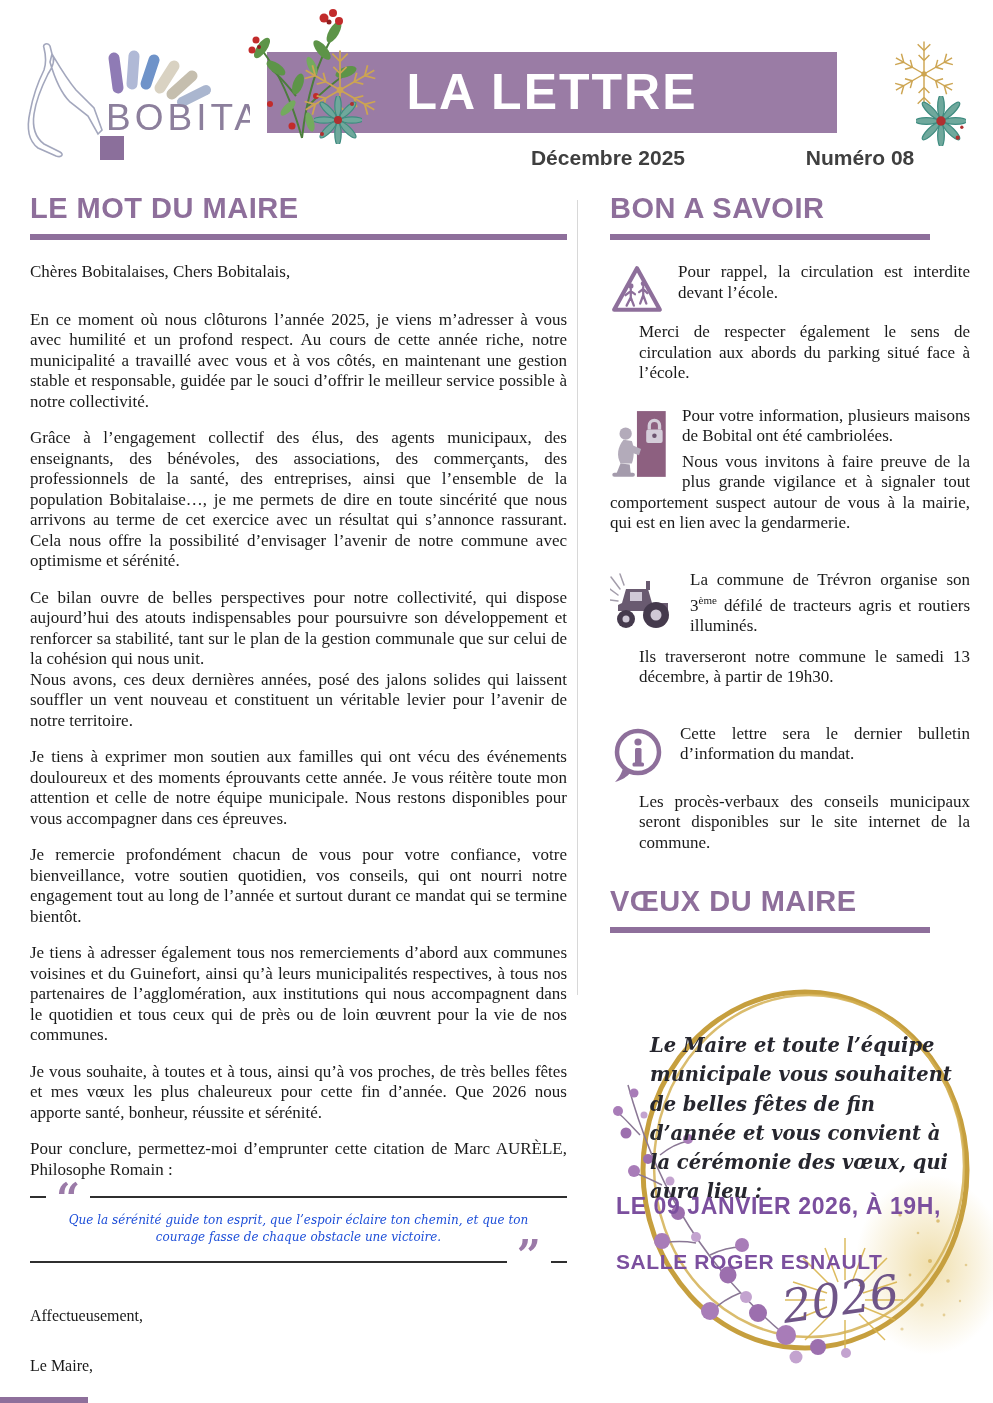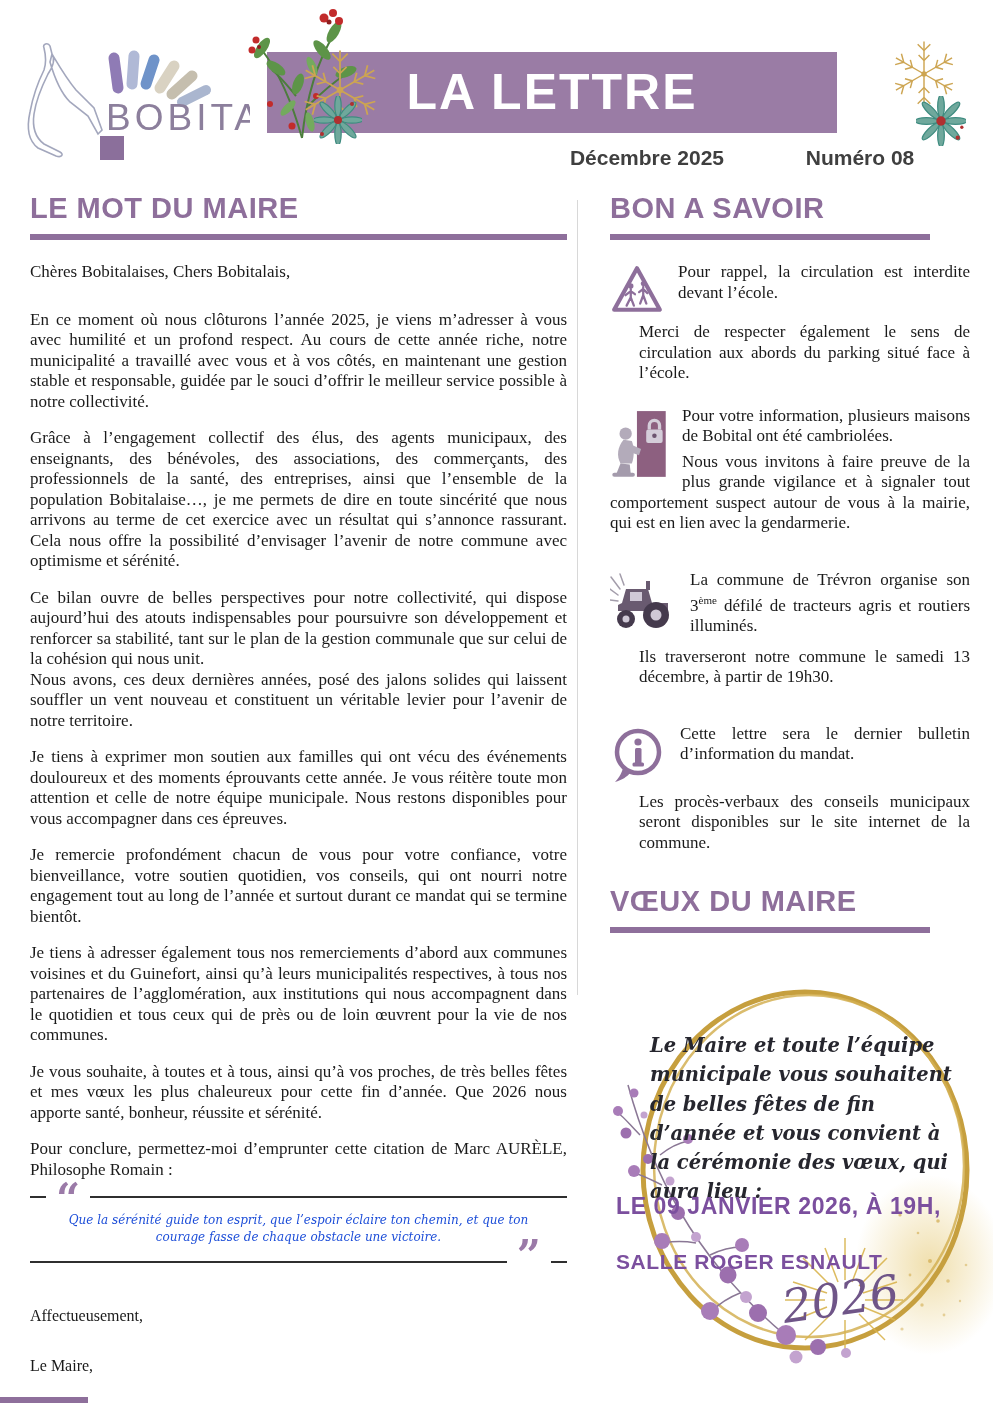--- a/index.html
+++ b/index.html
@@ -5,21 +5,21 @@
   html,body { margin:0; padding:0; }
   body { width:993px; height:1403px; background:#ffffff; font-family:"Liberation Serif",serif; color:#1a1a1a; position:relative; overflow:hidden; }
   .abs { position:absolute; }
 
   
   .logo { left:22px; top:34px; width:228px; height:128px; }
   .banner { left:267px; top:52px; width:570px; height:81px; background:#9a7ca5; }
   .banner-title { width:100%; text-align:center; line-height:81px; color:#ffffff;
     font-family:"Liberation Sans",sans-serif; font-weight:bold; font-size:50px; letter-spacing:2px; }
   .deco { pointer-events:none; }
-  .date-line { left:434px; top:146px; width:290px; text-align:right; }
+  .date-line { left:463px; top:146px; width:290px; text-align:center; }
   .issue-line { left:795px; top:146px; width:130px; text-align:center; }
   .meta-text { font-family:"Liberation Sans",sans-serif; font-weight:bold; font-size:21px; color:#3f3f3f; }
 
   
   .col-left  { left:30px;  top:192px; width:537px; }
   .col-right { left:610px; top:192px; width:360px; }
   .divider { left:577px; top:200px; width:1px; height:795px; background:#d8d8d8; }
 
   h2.section { margin:0; font-family:"Liberation Sans",sans-serif; font-weight:bold; font-size:29px;
     color:#8e6f9b; letter-spacing:0.5px; }

